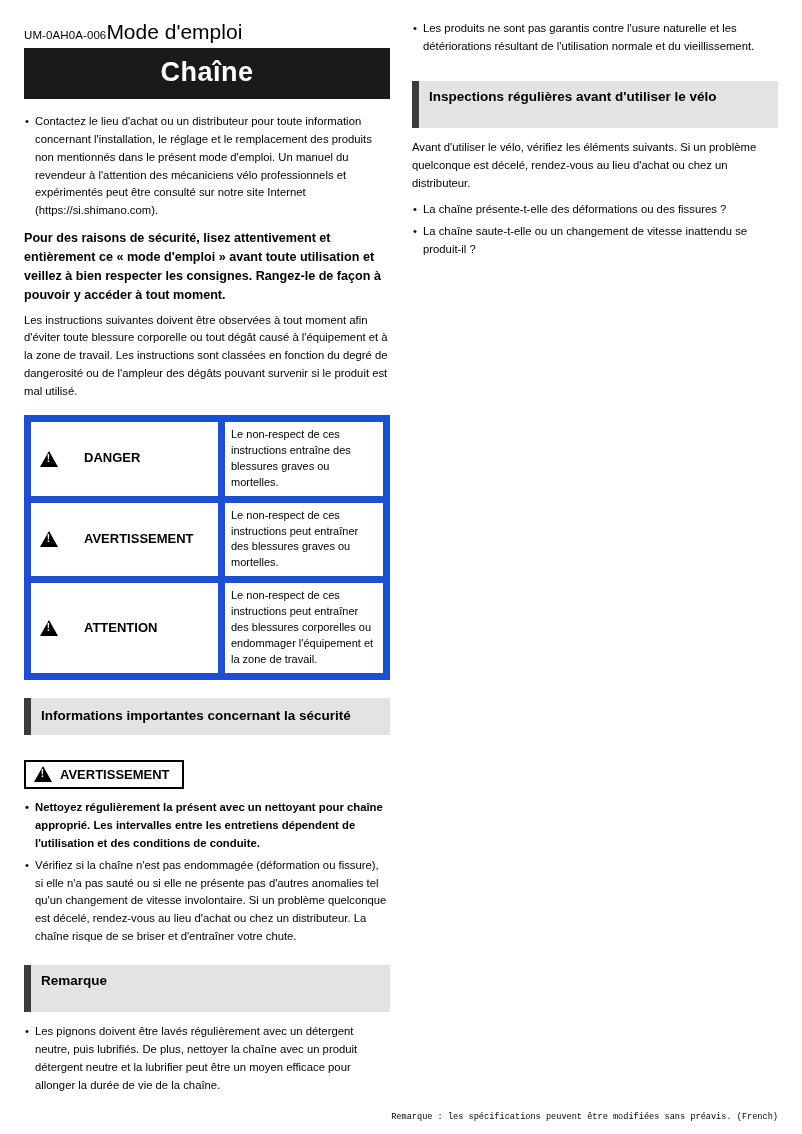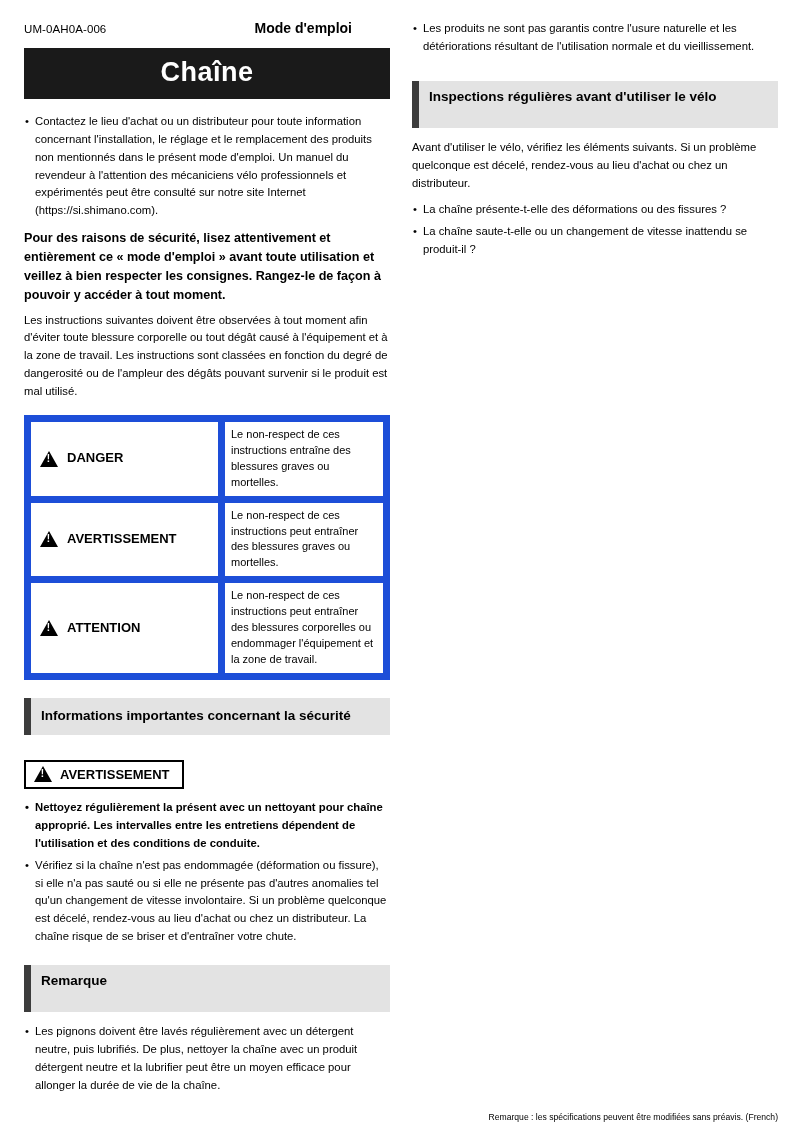--- a/index.html
+++ b/index.html
@@ -37,24 +37,23 @@
     align-items: baseline;
     margin-bottom: 8px;
     height: 20px;
   }
   .doc-code {
     font-size: 11.5px;
     letter-spacing: 0.1px;
   }
   .doc-title {
     flex: 1;
-    text-align: right;
-    font-size: 14px;
+    text-align: left;
+    font-size: 21px;
     padding-right: 38px;
-    font-weight: bold;
   }
   
   .title-bar {
     background: #1a1a1a;
     color: #ffffff;
     text-align: center;
     font-size: 27px;
     font-weight: bold;
     padding: 9px 0 11px 0;
     letter-spacing: 0.5px;
@@ -123,21 +122,21 @@
   }
   table.danger td.lbl {
     width: 175px;
     font-weight: bold;
     font-size: 13px;
     white-space: nowrap;
   }
   .lblwrap {
     display: flex;
     align-items: center;
-    gap: 9px;
+    gap: 26px;
     padding-left: 3px;
   }
   
   .tri {
     display: inline-block;
     width: 0;
     height: 0;
     border-left: 9px solid transparent;
     border-right: 9px solid transparent;
     border-bottom: 16px solid #000;
@@ -167,20 +166,21 @@
     margin: 4px 0 10px 0;
   }
   
   .footer-note {
     position: absolute;
     bottom: 0;
     right: 0;
     font-size: 8.6px;
     text-align: right;
     white-space: nowrap;
+    font-family: Liberation Mono, monospace;
   }
   .spacer-lg { height: 16px; }
   .spacer-md { height: 10px; }
 </style>
 </head>
 <body>
 
 <div class="page">
   <div class="columns">
 

